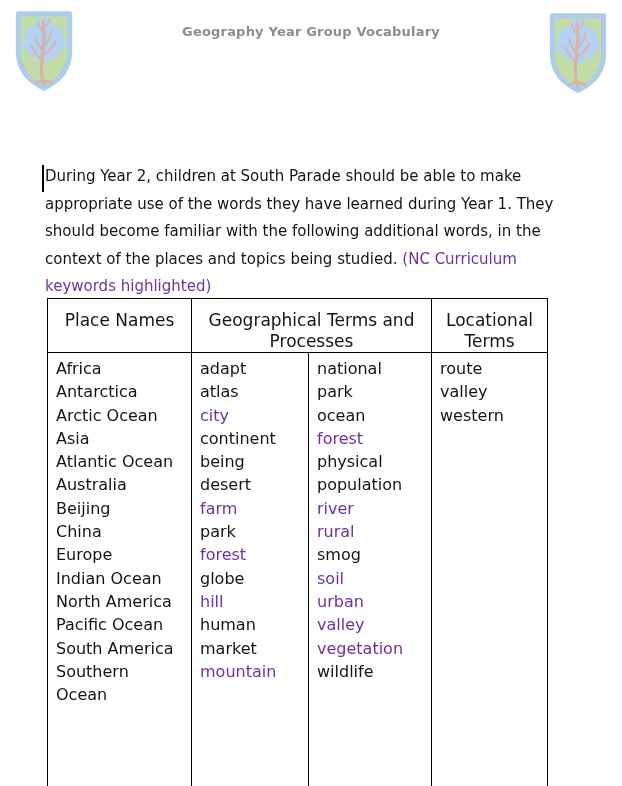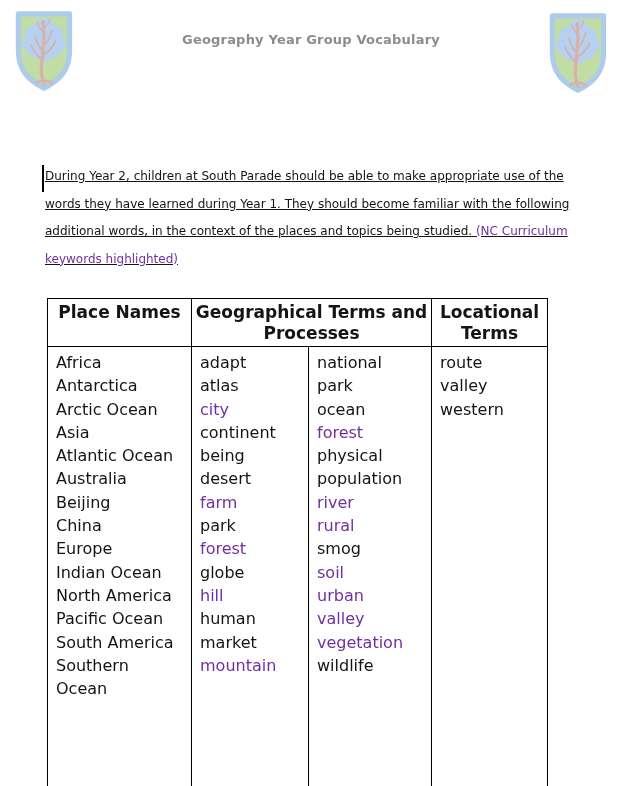--- a/index.html
+++ b/index.html
@@ -16,44 +16,44 @@
   .crest-left  { left: 12px; top: 7px; }
   .crest-right { left: 546px; top: 9px; }
 
   
   .titles { position: absolute; left: 90px; right: 90px; top: 20px; text-align: center; }
   .title-school {
     font-size: 13px; color: var(--title-gray, #8c8c8c); letter-spacing: 0.2px;
   }
   .title-subject {
     font-size: 13px; color: var(--title-gray, #8c8c8c); font-weight: bold;
-    margin-top: 12px; letter-spacing: 0.2px;
+    margin-top: 4px; letter-spacing: 0.2px;
   }
 
   
   .intro {
     position: absolute; left: 45px; top: 163px; width: 528px;
-    font-size: 12px; line-height: 27.5px; color: #141414; text-decoration: underline;
+    font-size: 15px; line-height: 27.5px; color: #141414;
   }
   .caret {
     position: absolute; left: 42px; top: 165px; width: 1.5px; height: 27px;
     background: #000;
   }
   .purple { color: var(--purple, #7030A0); }
 
   
   table.vocab {
     position: absolute; left: 47px; top: 298px;
     border-collapse: collapse; table-layout: fixed; width: 500px;
     background: #fff;
   }
   table.vocab th, table.vocab td { border: 1.5px solid #000; }
   table.vocab th {
-    height: 48px; font-weight: bold; font-size: 17px;
-    text-align: center; vertical-align: top; padding-top: 3px;
+    height: 48px; font-weight: normal; font-size: 17px;
+    text-align: center; vertical-align: top; padding-top: 11px;
     line-height: 21px; color: #141414;
   }
   table.vocab td {
     height: 514px; vertical-align: top; text-align: left;
     padding: 4px 10px 4px 8px; font-size: 16px; line-height: 23.3px;
     color: #141414;
   }
   table.vocab td div.hl { color: var(--purple, #7030A0); }
 </style>
 </head>

